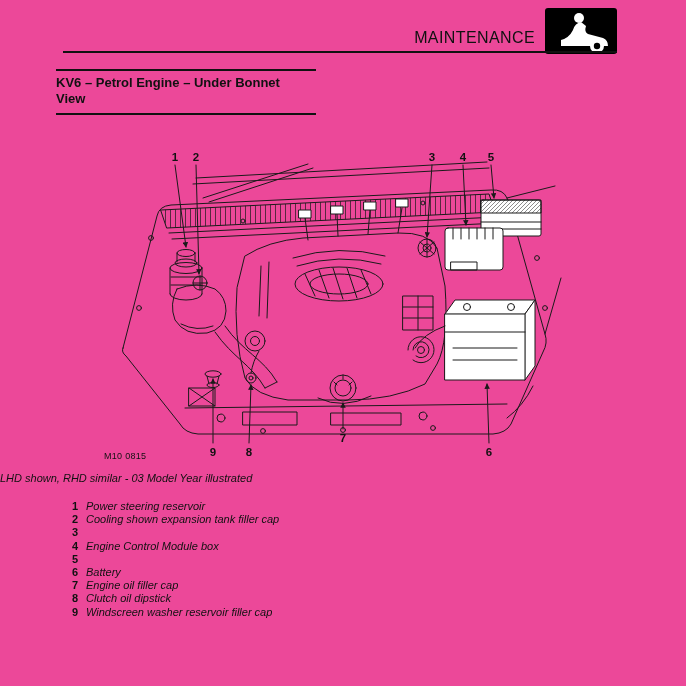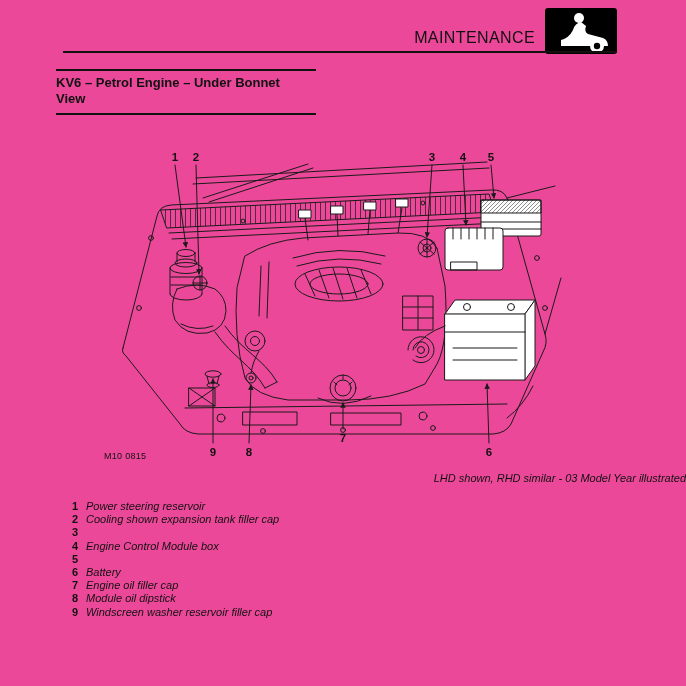--- a/index.html
+++ b/index.html
@@ -8,21 +8,21 @@
         box-shadow:0 0 0 1px #d8d8d8;}
   .header-title{position:absolute;top:29px;right:151px;font-size:16px;letter-spacing:.4px;}
   .header-icon{position:absolute;top:8px;left:545px;width:72px;height:46px;}
   .header-rule{position:absolute;left:63px;top:51px;width:554px;height:2px;background:#111;}
   .section-title{position:absolute;left:56px;top:69px;width:260px;
         border-top:2px solid #111;border-bottom:2px solid #111;
         padding:4px 0 6px;font-size:13px;font-weight:bold;line-height:16px;}
   .diagram-wrap{position:absolute;left:93px;top:136px;width:480px;height:335px;}
   .diagram text{font-family:"Liberation Sans",sans-serif;}
   .fig-code{position:absolute;left:104px;top:451px;font-size:9px;letter-spacing:.3px;}
-  .fig-caption{position:absolute;left:0;top:472px;width:686px;text-align:right;
+  .fig-caption{position:absolute;left:0;top:472px;width:686px;text-align:left;
         font-style:italic;font-size:11px;}
   .legend{position:absolute;left:72px;top:500px;}
   .legend-row{display:flex;line-height:13.2px;font-size:11px;}
   .legend-num{font-weight:bold;width:9px;}
   .legend-label{margin-left:5px;font-style:italic;}
 </style>
 </head>
 <body>
 
 <div class="page">
@@ -244,21 +244,21 @@
     <div class="legend-row">
       <span class="legend-num">6</span>
       <span class="legend-label">Battery</span>
     </div>
     <div class="legend-row">
       <span class="legend-num">7</span>
       <span class="legend-label">Engine oil filler cap</span>
     </div>
     <div class="legend-row">
       <span class="legend-num">8</span>
-      <span class="legend-label">Module oil dipstick</span>
+      <span class="legend-label">Clutch oil dipstick</span>
     </div>
     <div class="legend-row">
       <span class="legend-num">9</span>
       <span class="legend-label">Windscreen washer reservoir filler cap</span>
     </div>
   </div>
 
 </div>
 
 </body></html>

